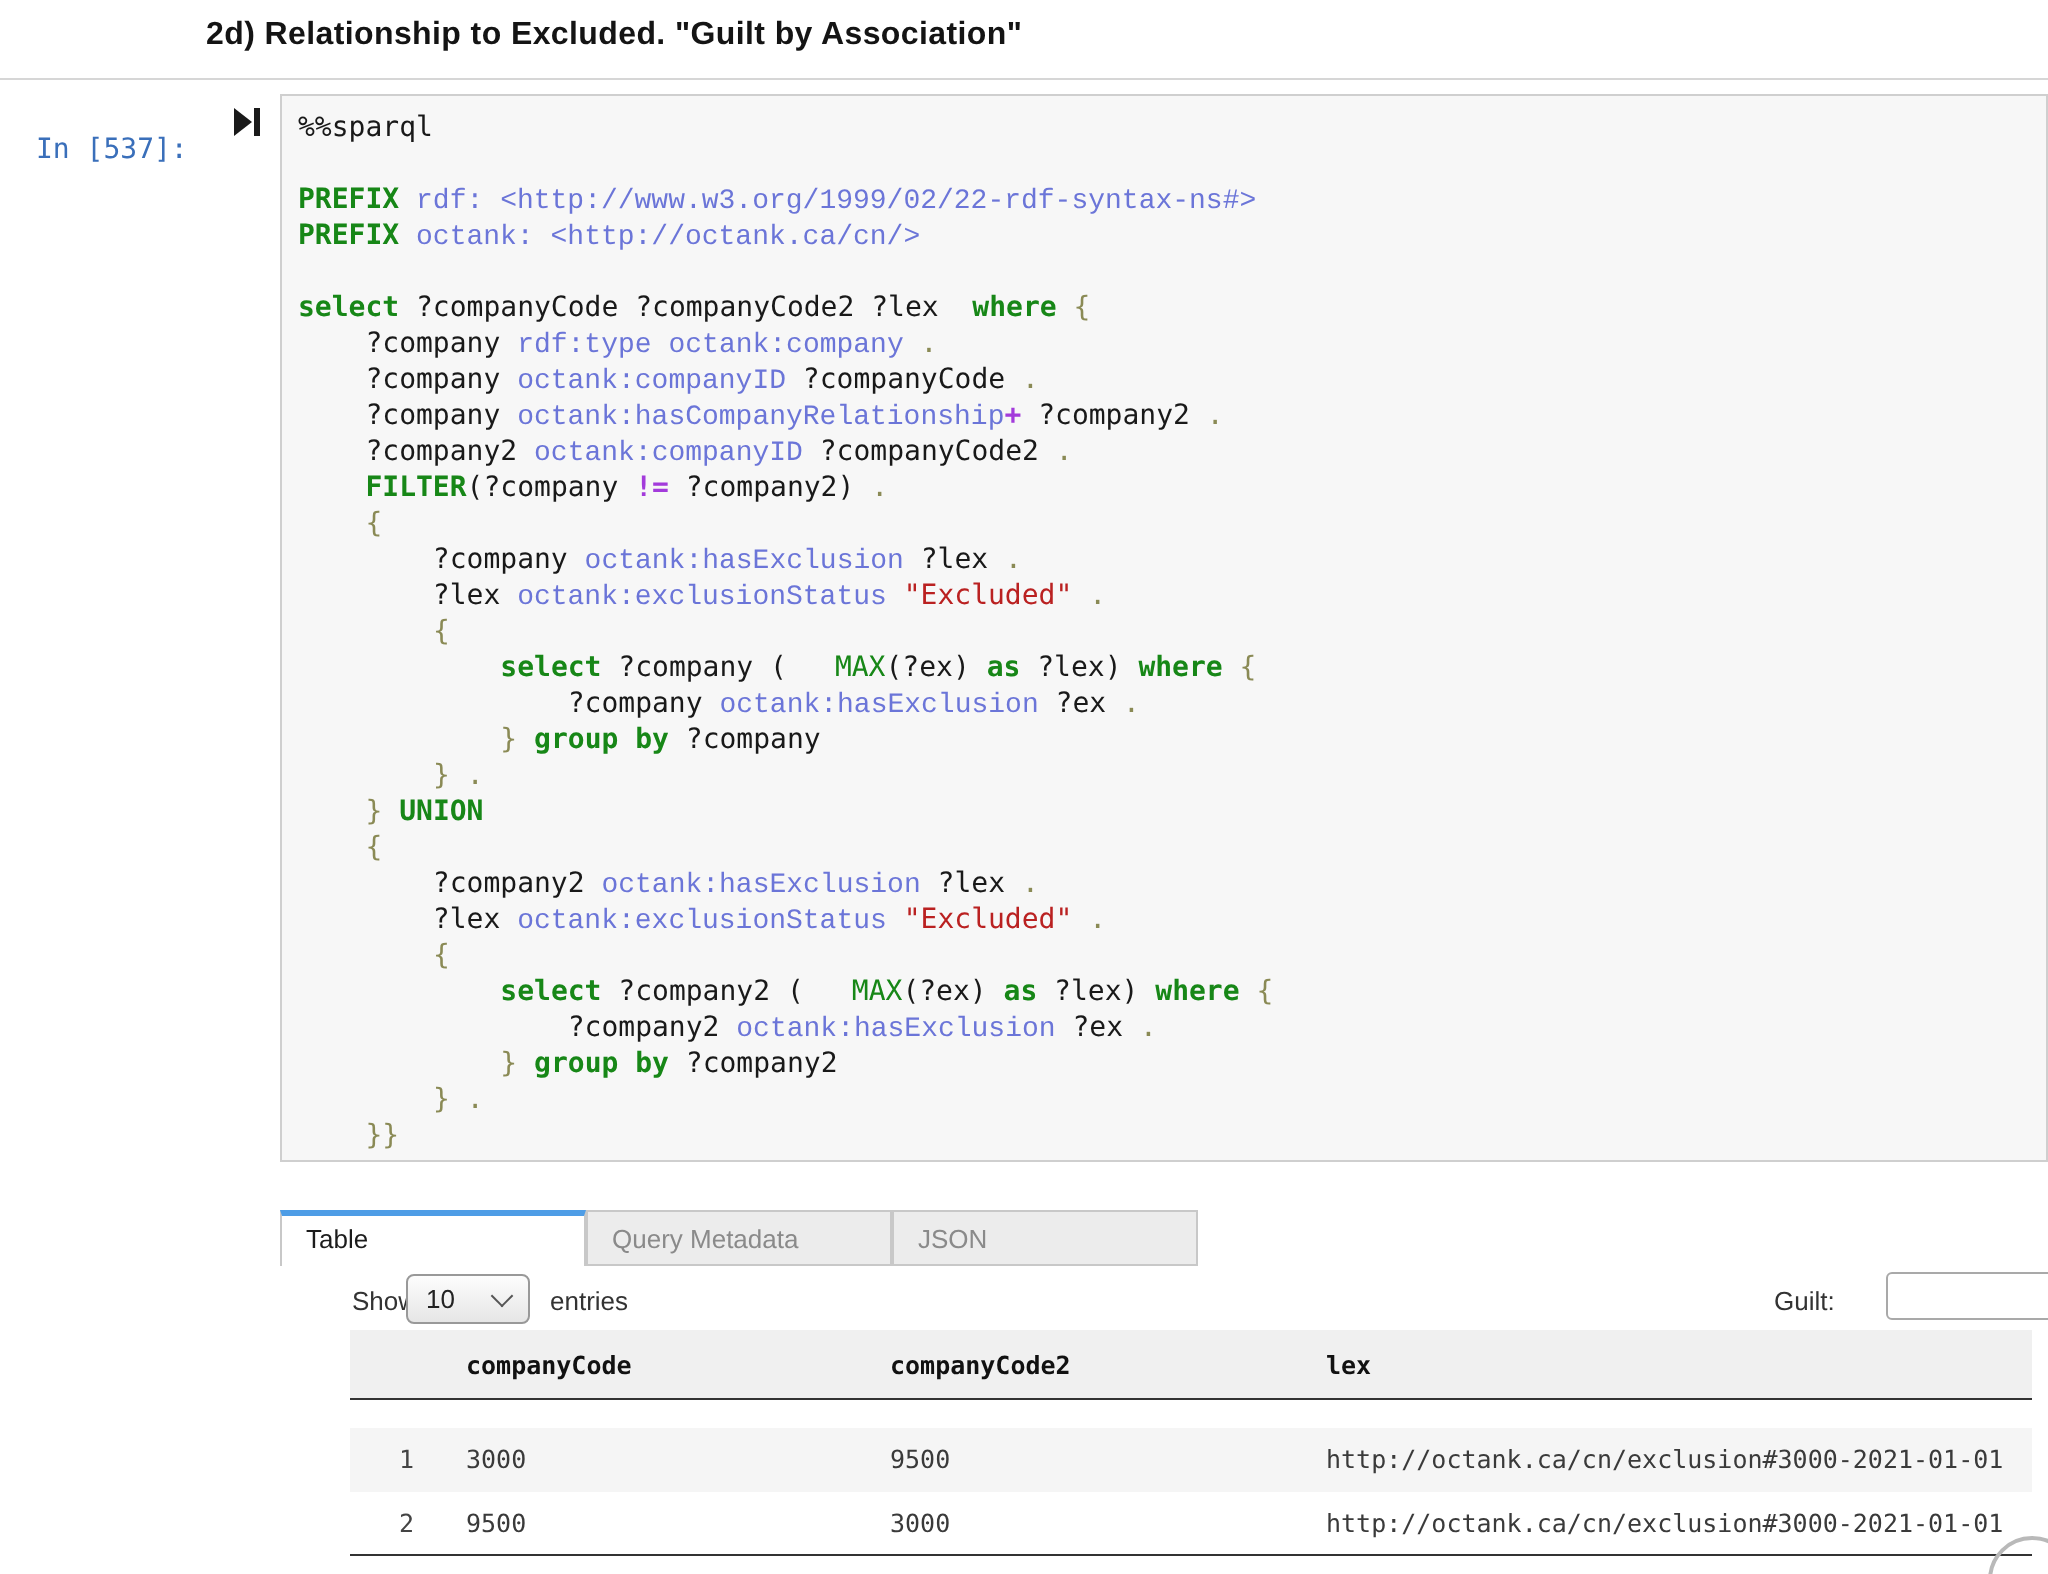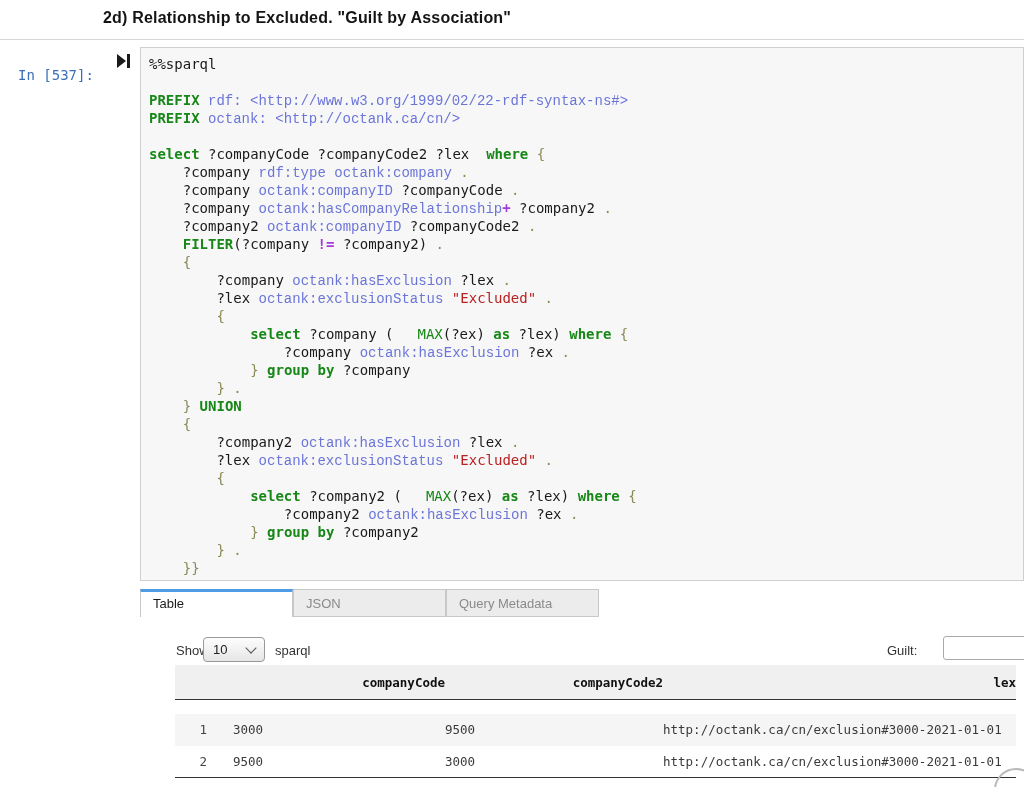--- a/index.html
+++ b/index.html
@@ -32,21 +32,21 @@
   .k{color:#178717;font-weight:bold;}
   .kf{color:#178717;padding-left:24px;}
   .nt{color:#6b75d8;font-family:Liberation Mono, monospace;}
   .s{color:#ba2121;}
   .o{color:#a33bdb;font-weight:bold;}
   .p{color:#8a8a55;}
   .results{position:absolute;left:140px;top:589px;width:884px;height:198px;}
   .tabs{position:absolute;left:0;top:0;height:28px;display:flex;}
   .tab{
     width:153px;height:28px;box-sizing:border-box;font-size:13px;color:#8a8a8a;
-    background:#ececec;border:1px solid #c8c8c8;padding:6px 0 0 12px;cursor:pointer;
+    background:#ececec;border:1px solid #c8c8c8;padding:6px 0 0 12px;cursor:pointer;margin-top:16px;
   }
   .tab.active{
     background:#ffffff;color:#1c1c1c;border-top:3px solid #4e9de6;
     border-left:1px solid #c8c8c8;border-right:1px solid #c8c8c8;border-bottom:none;
     padding-top:4px;
   }
   .controls{position:absolute;left:0;top:46px;width:884px;height:32px;font-size:13px;color:#333;}
   .show-label{position:absolute;left:36px;top:8px;}
   .pagesize{
     position:absolute;left:63px;top:2px;width:62px;height:25px;box-sizing:border-box;
@@ -64,21 +64,21 @@
     position:absolute;left:803px;top:1px;width:120px;height:24px;box-sizing:border-box;
     border:1px solid #a9a9a9;border-radius:3px;background:#fff;padding:0 6px;
     font-size:13px;font-family:"Liberation Sans",sans-serif;
   }
   table.dt{
     position:absolute;left:35px;top:76px;width:841px;border-collapse:collapse;table-layout:fixed;
     font-family:"DejaVu Sans Mono",monospace;font-size:12.5px;color:#3a3a3a;
     border-bottom:1px solid #333;
   }
   .dt th{
-    background:#f0f0f0;height:34px;font-weight:bold;text-align:right;padding:0;
+    background:#f0f0f0;height:34px;font-weight:bold;text-align:left;padding:0;
     border-bottom:1px solid #333;font-size:12.5px;color:#111;cursor:pointer;
   }
   .dt .c0{width:58px;}
   .dt .c1{width:212px;}
   .dt .c2{width:218px;}
   .dt td{padding:0;}
   .dt td.c0{text-align:right;padding-right:26px;color:#444;}
   .dt tr.data{height:32px;}
   .dt tr.odd{background:#f5f5f5;}
   .dt tr.even{background:#ffffff;}
@@ -100,31 +100,31 @@
   <span class="bar"></span>
 </div>
 
 <div class="code-cell">
   <pre class="code" id="code"><div class="cl"><span>%%sparql</span></div><div class="cl"> </div><div class="cl"><span class="k">PREFIX</span><span> </span><span class="nt">rdf:</span><span> </span><span class="nt">&lt;http://www.w3.org/1999/02/22-rdf-syntax-ns#&gt;</span></div><div class="cl"><span class="k">PREFIX</span><span> </span><span class="nt">octank:</span><span> </span><span class="nt">&lt;http://octank.ca/cn/&gt;</span></div><div class="cl"> </div><div class="cl"><span class="k">select</span><span> ?companyCode ?companyCode2 ?lex  </span><span class="k">where</span><span> </span><span class="p">{</span></div><div class="cl"><span>    ?company </span><span class="nt">rdf:type</span><span> </span><span class="nt">octank:company</span><span> </span><span class="p">.</span></div><div class="cl"><span>    ?company </span><span class="nt">octank:companyID</span><span> ?companyCode </span><span class="p">.</span></div><div class="cl"><span>    ?company </span><span class="nt">octank:hasCompanyRelationship</span><span class="o">+</span><span> ?company2 </span><span class="p">.</span></div><div class="cl"><span>    ?company2 </span><span class="nt">octank:companyID</span><span> ?companyCode2 </span><span class="p">.</span></div><div class="cl"><span>    </span><span class="k">FILTER</span><span>(?company </span><span class="o">!=</span><span> ?company2) </span><span class="p">.</span></div><div class="cl"><span>    </span><span class="p">{</span></div><div class="cl"><span>        ?company </span><span class="nt">octank:hasExclusion</span><span> ?lex </span><span class="p">.</span></div><div class="cl"><span>        ?lex </span><span class="nt">octank:exclusionStatus</span><span> </span><span class="s">"Excluded"</span><span> </span><span class="p">.</span></div><div class="cl"><span>        </span><span class="p">{</span></div><div class="cl"><span>            </span><span class="k">select</span><span> ?company (</span><span class="kf">MAX</span><span>(?ex) </span><span class="k">as</span><span> ?lex) </span><span class="k">where</span><span> </span><span class="p">{</span></div><div class="cl"><span>                ?company </span><span class="nt">octank:hasExclusion</span><span> ?ex </span><span class="p">.</span></div><div class="cl"><span>            </span><span class="p">}</span><span> </span><span class="k">group by</span><span> ?company</span></div><div class="cl"><span>        </span><span class="p">}</span><span> </span><span class="p">.</span></div><div class="cl"><span>    </span><span class="p">}</span><span> </span><span class="k">UNION</span></div><div class="cl"><span>    </span><span class="p">{</span></div><div class="cl"><span>        ?company2 </span><span class="nt">octank:hasExclusion</span><span> ?lex </span><span class="p">.</span></div><div class="cl"><span>        ?lex </span><span class="nt">octank:exclusionStatus</span><span> </span><span class="s">"Excluded"</span><span> </span><span class="p">.</span></div><div class="cl"><span>        </span><span class="p">{</span></div><div class="cl"><span>            </span><span class="k">select</span><span> ?company2 (</span><span class="kf">MAX</span><span>(?ex) </span><span class="k">as</span><span> ?lex) </span><span class="k">where</span><span> </span><span class="p">{</span></div><div class="cl"><span>                ?company2 </span><span class="nt">octank:hasExclusion</span><span> ?ex </span><span class="p">.</span></div><div class="cl"><span>            </span><span class="p">}</span><span> </span><span class="k">group by</span><span> ?company2</span></div><div class="cl"><span>        </span><span class="p">}</span><span> </span><span class="p">.</span></div><div class="cl"><span>    </span><span class="p">}}</span></div></pre>
 </div>
 
 <div class="results">
   <div class="tabs">
     <div class="tab active">Table</div>
+    <div class="tab">Query Metadata</div>
     <div class="tab">JSON</div>
-    <div class="tab">Query Metadata</div>
   </div>
 
   <div class="controls">
     <span class="show-label">Show</span>
     <div class="pagesize">
       <span class="val">10</span>
       <span class="chev"></span>
     </div>
-    <span class="entries-label">sparql</span>
+    <span class="entries-label">entries</span>
     <span class="search-label">Guilt:</span>
     <input class="search-input" type="text" value="" style="">
   </div>
 
   <table class="dt">
     <thead>
       <tr>
         <th class="c0"></th>
         <th class="c1">companyCode</th>
         <th class="c2">companyCode2</th>

